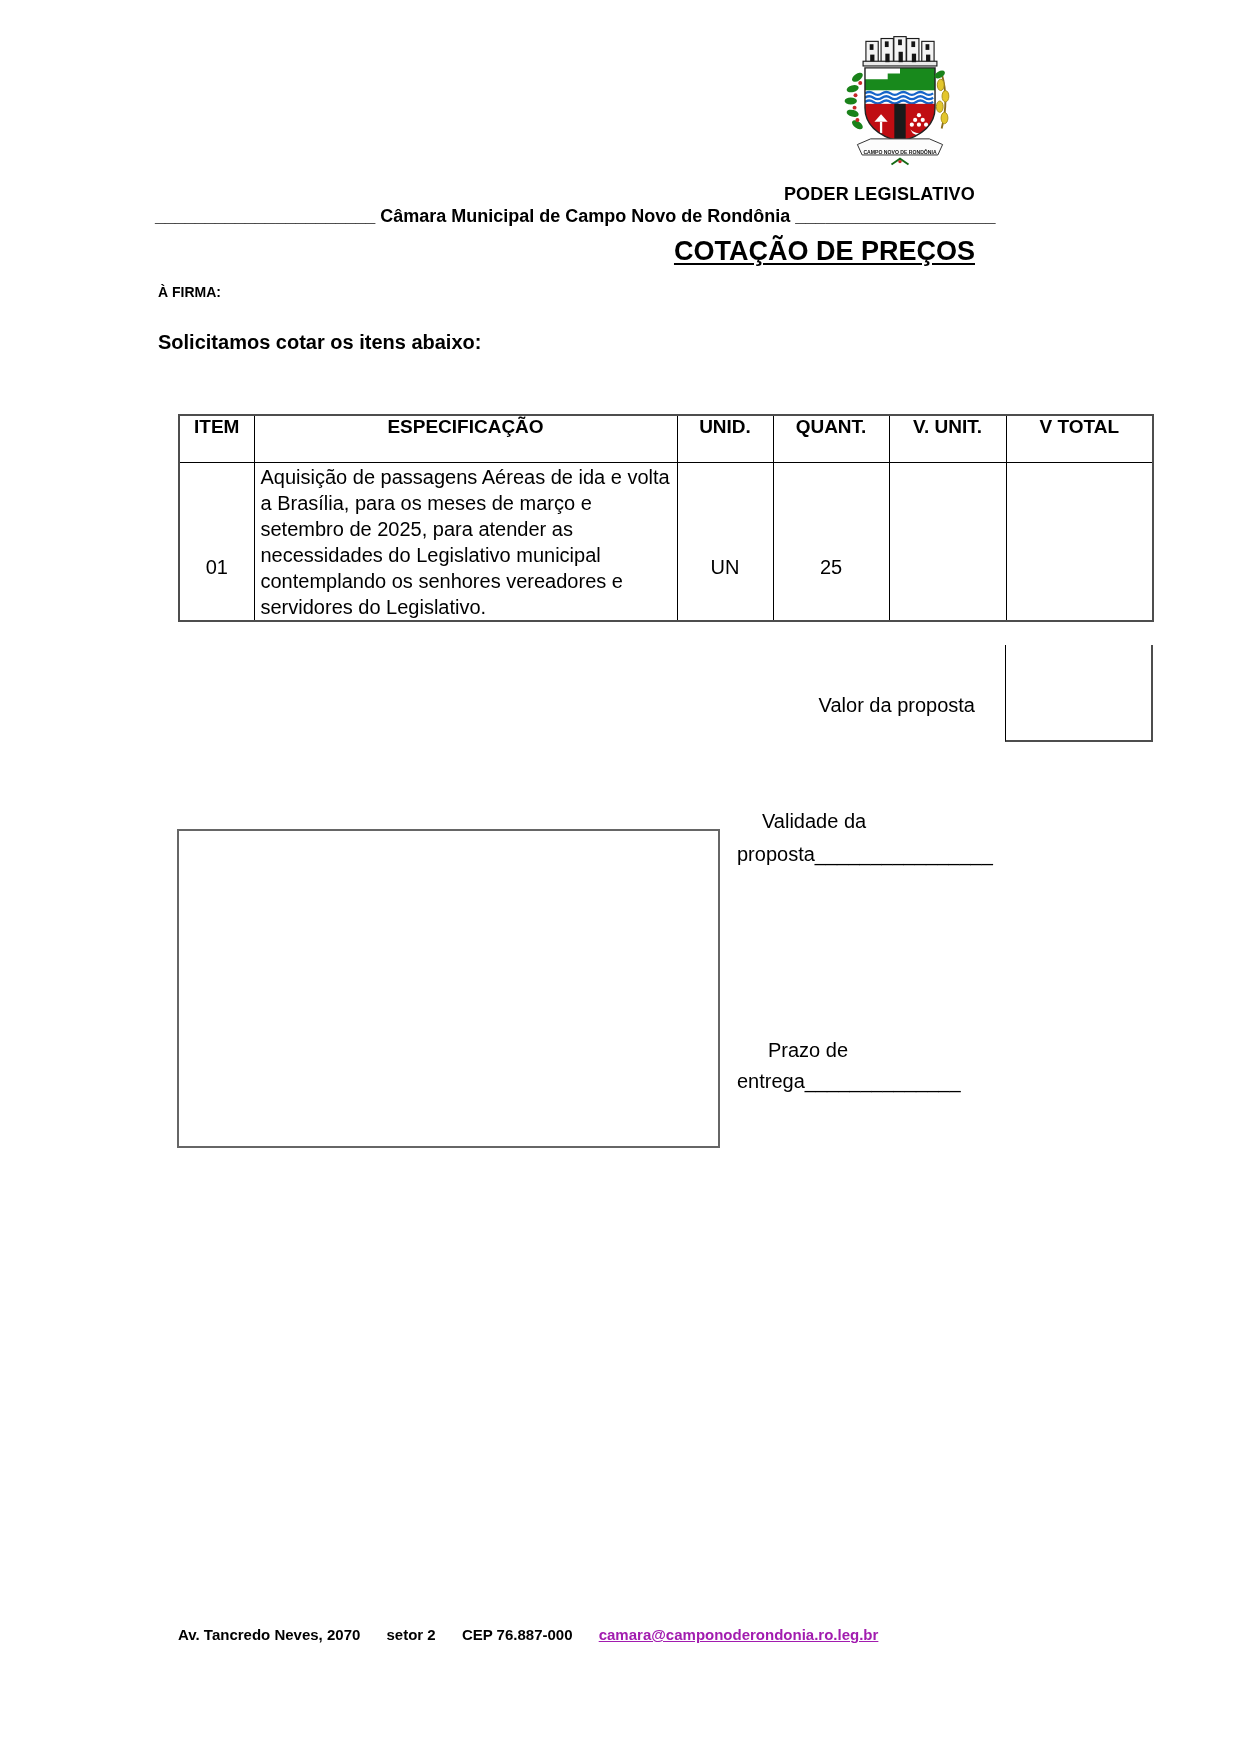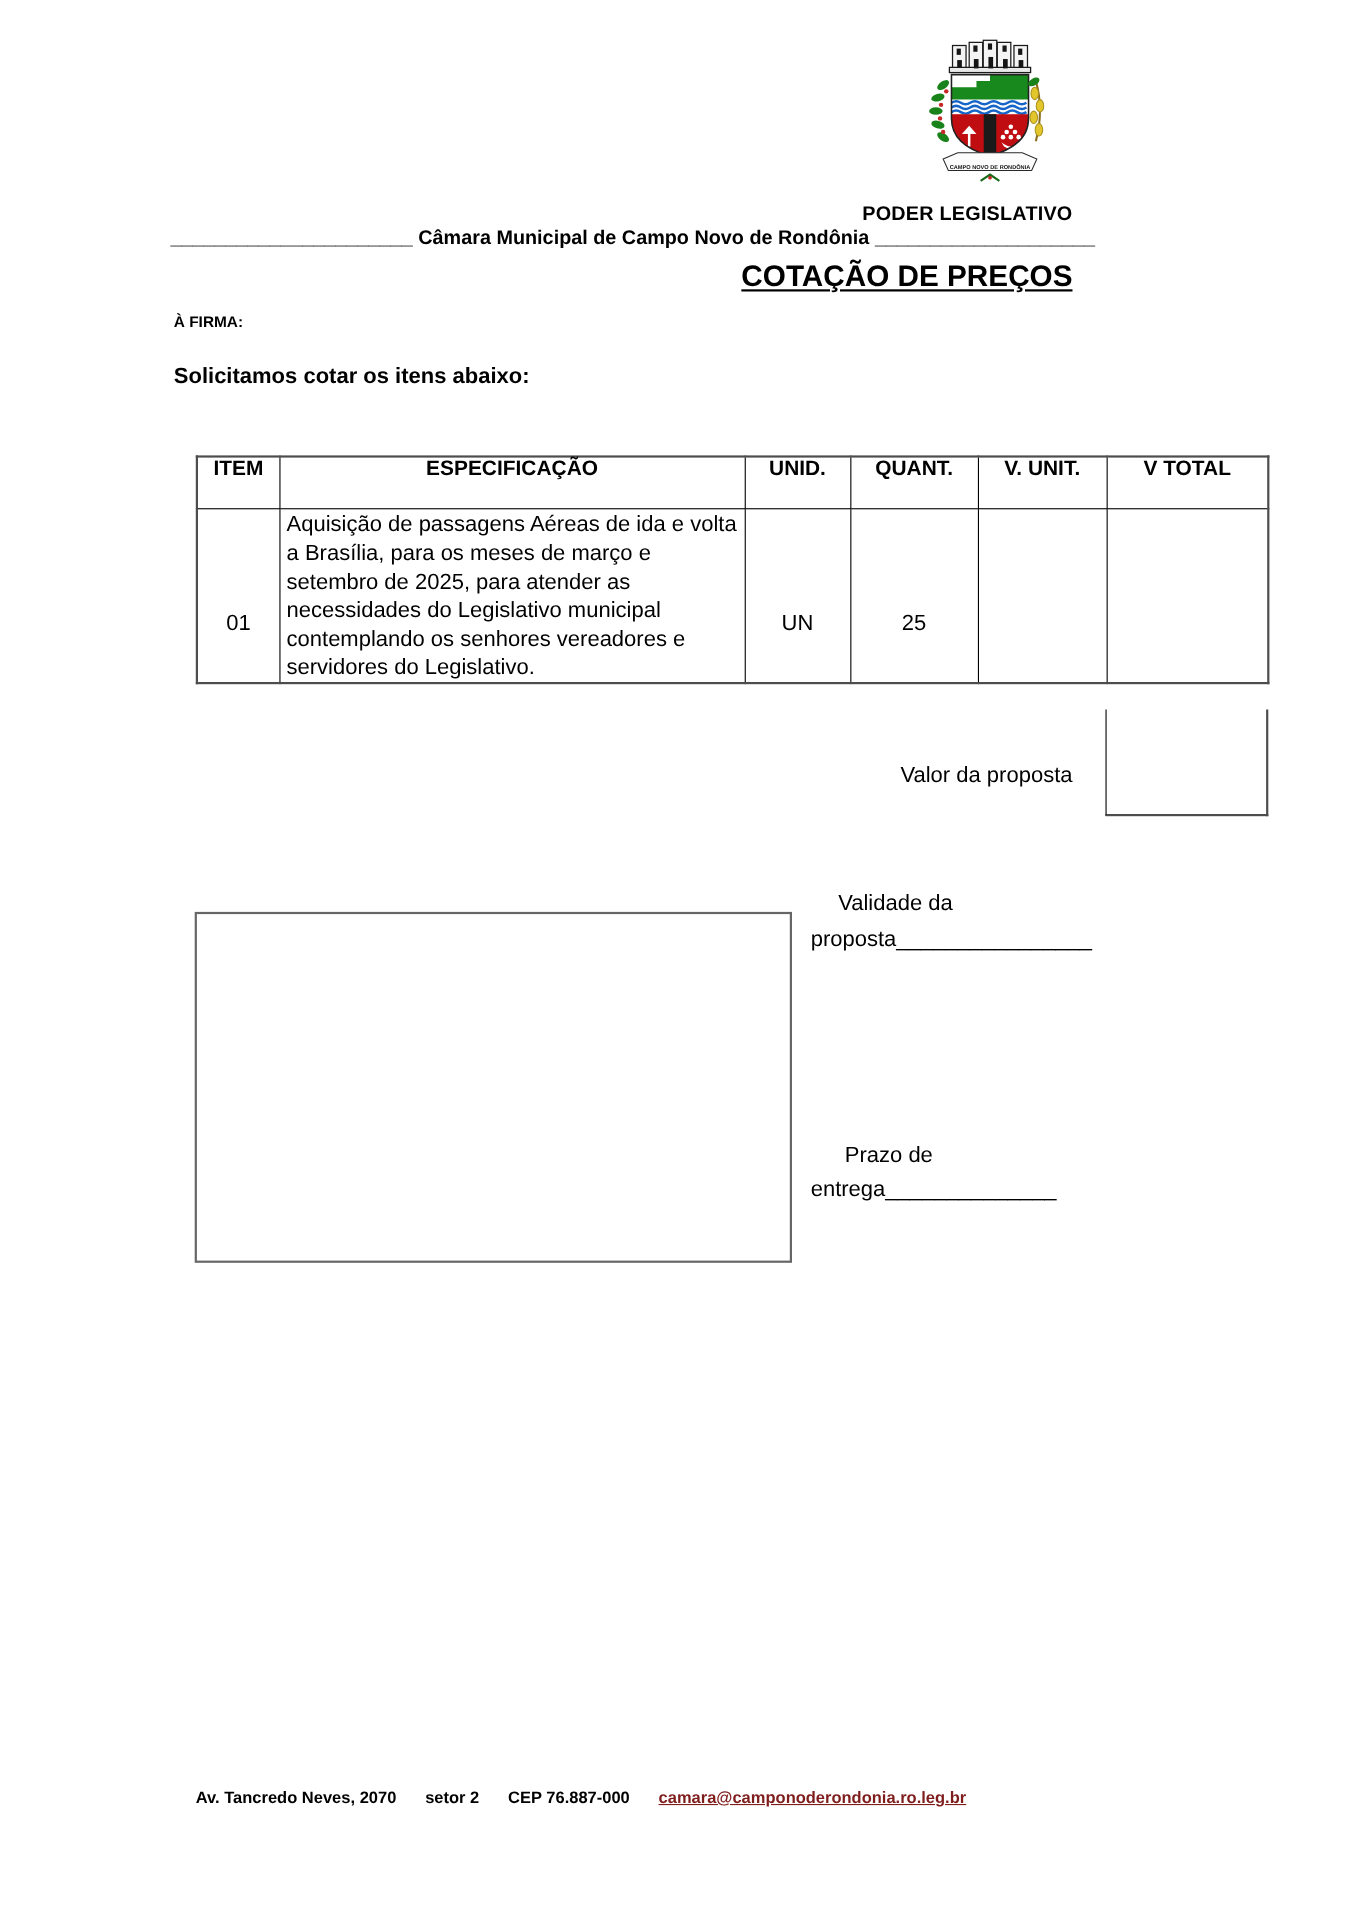--- a/index.html
+++ b/index.html
@@ -189,16 +189,16 @@
   </div>
   <div class="abs fill-block prazo-block">
     <span class="indent1">Prazo de</span><br>
     <span>entrega______________</span>
   </div>
 
   <div class="abs footer">
     <span class="seg">Av. Tancredo Neves, 2070</span>
     <span class="seg">setor 2</span>
     <span class="seg">CEP 76.887-000</span>
-    <a class="email" style="color: #7f1d1d; text-align: center;">camara@camponoderondonia.ro.leg.br</a>
+    <a class="email" style="color: #a21caf; text-align: center;">camara@camponoderondonia.ro.leg.br</a>
   </div>
 
 </div>
 
 </body></html>

